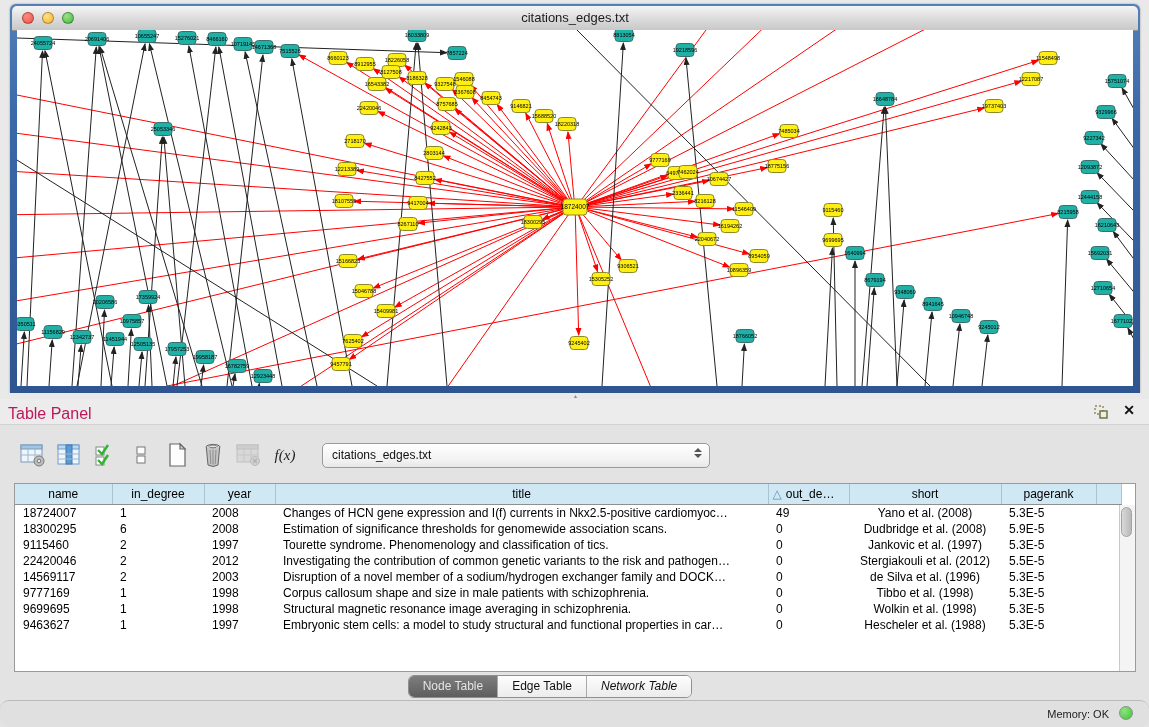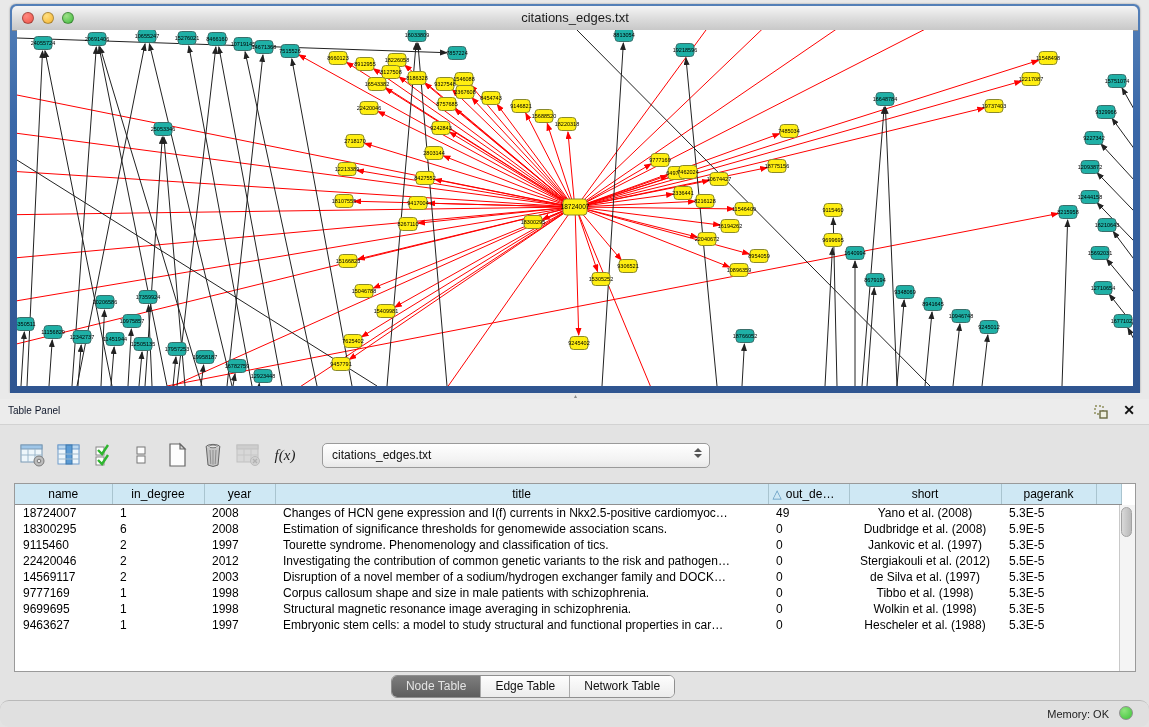--- a/index.html
+++ b/index.html
@@ -39,21 +39,21 @@
 
   
   .divider{position:absolute;left:0;top:393px;width:1149px;height:6px;background:#e9e9e9;}
   .divider .grip{position:absolute;left:571px;top:0px;width:9px;height:6px;color:#8a8a8a;font-size:6px;line-height:6px;text-align:center;}
 
   
   .panel-header{
     position:absolute;left:0;top:399px;width:1149px;height:25px;
     background:#ececec;border-bottom:1px solid #d2d2d2;
   }
-  .panel-title{position:absolute;left:8px;top:6px;font-size:10px;color:#0f172a;}
+  .panel-title{position:absolute;left:8px;top:6px;font-size:16px;color:#be185d;}
   .panel-float{position:absolute;right:40px;top:5px;width:16px;height:16px;cursor:default;}
   .panel-close{position:absolute;right:14px;top:3px;font-size:14px;font-weight:bold;color:#111;cursor:default;}
 
   .panel-body{position:absolute;left:0;top:425px;width:1149px;height:302px;background:#e3e3e3;}
 
   .toolbar{position:absolute;left:0px;top:14px;width:1149px;height:32px;display:flex;align-items:center;}
   .tool-btn{width:30px;height:30px;border:none;background:transparent;display:flex;align-items:center;justify-content:center;padding:0;margin-left:6px;}
   .tool-btn:first-child{margin-left:18px;}
   .tool-btn svg{display:block;}
   .fx{font-family:"Liberation Serif", serif;font-style:italic;font-size:15px;color:#222;}
@@ -90,28 +90,28 @@
   .vscroll{
     position:absolute;right:0;top:21px;bottom:0;width:15px;
     background:#f4f4f4;border-left:1px solid #c9c9c9;
   }
   .vthumb{
     position:absolute;left:1px;top:2px;width:11px;height:30px;border-radius:6px;
     background:linear-gradient(90deg,#d9d9d9,#b9b9b9);border:1px solid #a2a2a2;box-sizing:border-box;
   }
 
   
-  .tabbar{position:absolute;left:0;top:247px;width:1066px;height:28px;display:flex;align-items:center;justify-content:center;}
+  .tabbar{position:absolute;left:0;top:247px;width:1066px;height:28px;display:flex;align-items:center;justify-content:center;padding-left:17px;}
   .segmented{display:flex;height:21px;border:1px solid #8f8f8f;border-radius:6px;overflow:hidden;background:#fff;}
   .segmented button{
     border:none;margin:0;padding:0 14px;font-size:12px;height:100%;
     background:linear-gradient(180deg,#fdfdfd,#ececec);color:#111;
     border-right:1px solid #aaa;font-family:"Liberation Sans",sans-serif;
   }
-  .segmented button:last-child{border-right:none;}
+  .segmented button:last-child{border-right:none;font-style:italic;}
   .segmented button.sel{background:linear-gradient(180deg,#7d7d7d,#5e5e5e);color:#e4e4e4;}
 
   
   .statusbar{
     position:absolute;left:0;top:700px;width:1149px;height:27px;
     background:#e0e0e0;border-top:1px solid #b9b9b9;box-sizing:border-box;border-radius:9px;
   }
   .mem-label{position:absolute;right:40px;top:7px;font-size:11px;color:#222;}
   .mem-dot{
     position:absolute;right:16px;top:5px;width:14px;height:14px;border-radius:50%;
@@ -800,21 +800,21 @@
             <td class="center">Stergiakouli et al. (2012)</td>
             <td>5.5E-5</td>
             <td></td>
           </tr>
           <tr>
             <td>14569117</td>
             <td>2</td>
             <td>2003</td>
             <td>Disruption of a novel member of a sodium/hydrogen exchanger family and DOCK…</td>
             <td>0</td>
-            <td class="center">de Silva et al. (1997)</td>
+            <td class="center">de Silva et al. (1996)</td>
             <td>5.3E-5</td>
             <td></td>
           </tr>
           <tr>
             <td>9777169</td>
             <td>1</td>
             <td>1998</td>
             <td>Corpus callosum shape and size in male patients with schizophrenia.</td>
             <td>0</td>
             <td class="center">Tibbo et al. (1998)</td>

